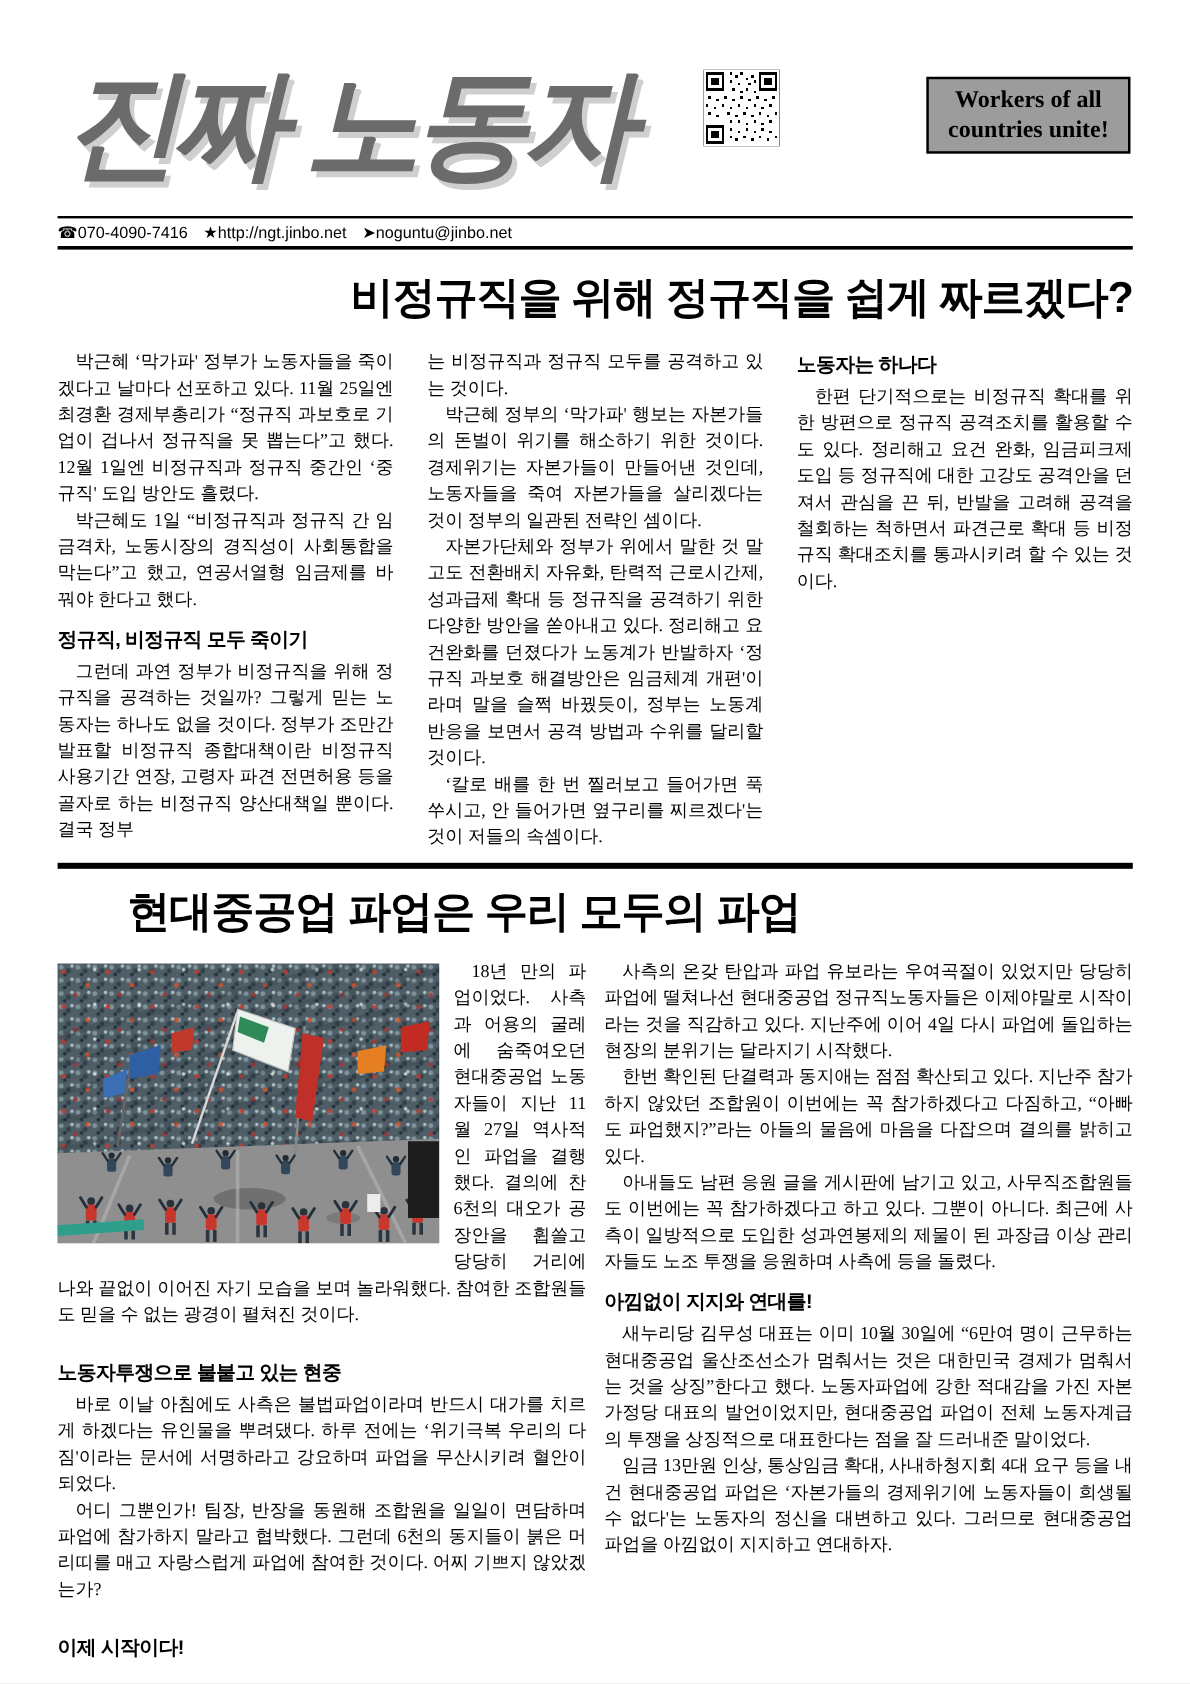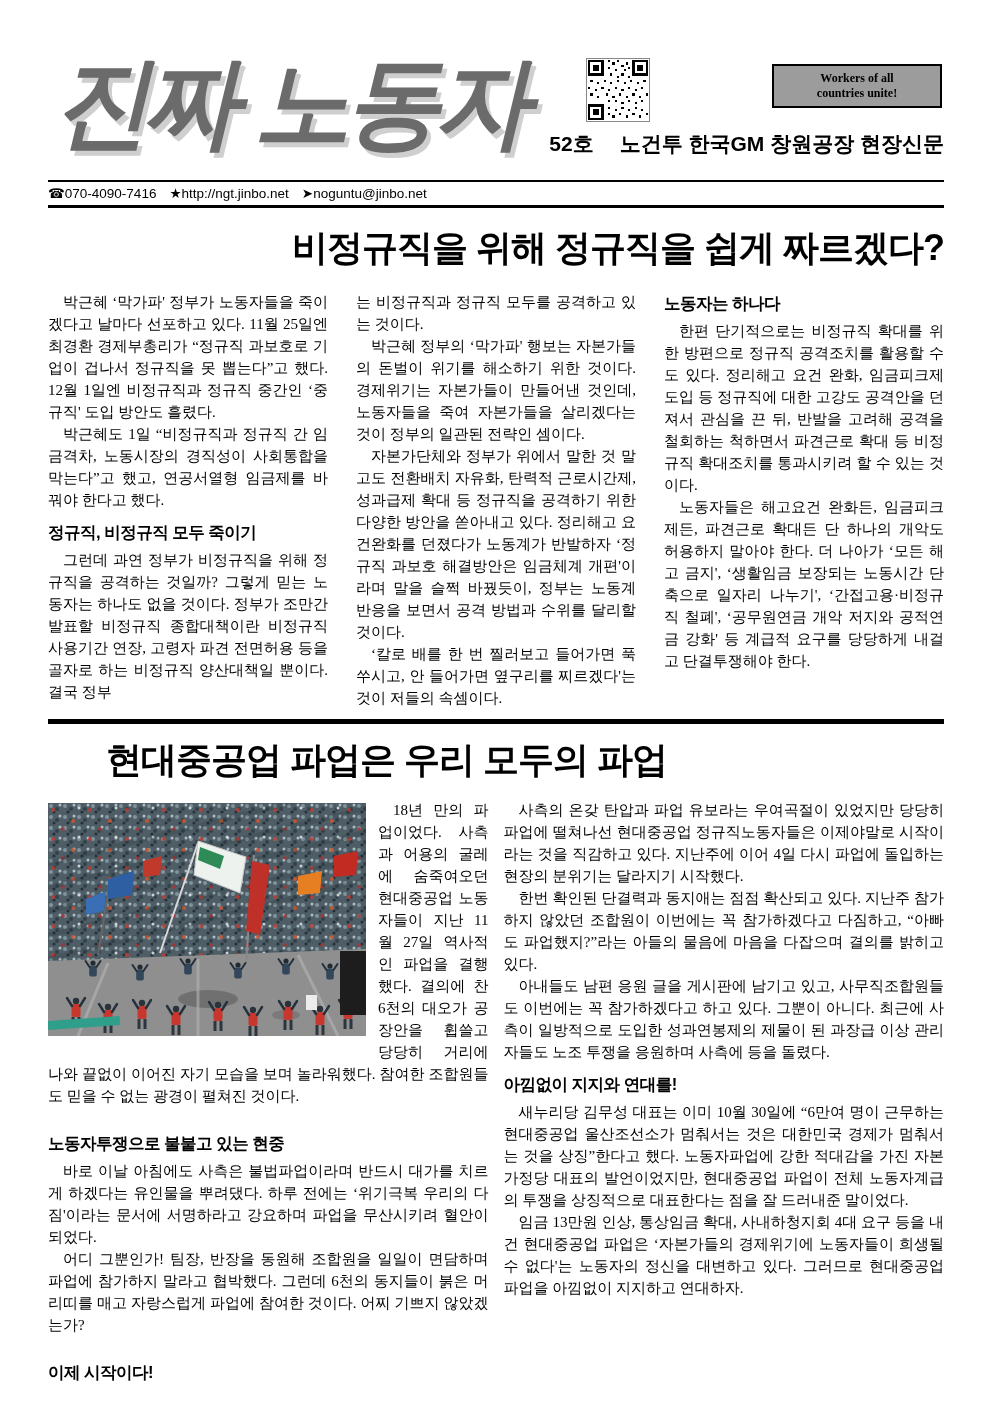--- a/index.html
+++ b/index.html
@@ -23,21 +23,21 @@
     text-shadow: 4px 5px 0 #cfcfcf;
     transform: scaleY(1.04);
     white-space: nowrap;
   }
   .qr { position: absolute; left: 538px; top: 8px; width: 64px; height: 64px; }
   .slogan-box {
     position: absolute; right: 2px; top: 14px;
     width: 170px; padding: 5px 8px;
     background: #9c9c9c; border: 2px solid #000;
     font-family: "Liberation Serif", serif;
-    font-size: 12px; font-weight: 600; text-align: center; line-height: 1.25;
+    font-size: 20px; font-weight: 600; text-align: center; line-height: 1.25;
   }
   .issue-line {
     position: absolute; right: 0; top: 80px;
     font-family: "Liberation Sans", sans-serif;
     font-size: 21px; font-weight: 800; white-space: nowrap;
   }
   .issue-line .issue-no { margin-right: 26px; }
   
   .info-bar {
     margin: 0 48px;
@@ -163,23 +163,20 @@
           <rect x="24" y="26" width="1" height="1"></rect>
           <rect x="27" y="25" width="1" height="1"></rect>
       </g>
     </svg>
 
     <div class="slogan-box">
       <div>Workers of all</div>
       <div>countries unite!</div>
     </div>
 
-    <div class="issue-line">
-      <span class="issue-no">52호</span><span>노건투 한국GM 창원공장 현장신문</span>
-    </div>
   </header>
 
   <div class="info-bar">
     <span>☎070-4090-7416</span>
     <span>★http://ngt.jinbo.net</span>
     <span>➤noguntu@jinbo.net</span>
   </div>
 
   <section class="article">
     <h1 class="headline1">비정규직을 위해 정규직을 쉽게 짜르겠다?</h1>
@@ -192,21 +189,20 @@
       </div>
       <div class="col">
         <p class="body-text cont">는 비정규직과 정규직 모두를 공격하고 있는 것이다.</p>
         <p class="body-text">박근혜 정부의 ‘막가파' 행보는 자본가들의 돈벌이 위기를 해소하기 위한 것이다. 경제위기는 자본가들이 만들어낸 것인데, 노동자들을 죽여 자본가들을 살리겠다는 것이 정부의 일관된 전략인 셈이다.</p>
         <p class="body-text">자본가단체와 정부가 위에서 말한 것 말고도 전환배치 자유화, 탄력적 근로시간제, 성과급제 확대 등 정규직을 공격하기 위한 다양한 방안을 쏟아내고 있다. 정리해고 요건완화를 던졌다가 노동계가 반발하자 ‘정규직 과보호 해결방안은 임금체계 개편'이라며 말을 슬쩍 바꿨듯이, 정부는 노동계 반응을 보면서 공격 방법과 수위를 달리할 것이다.</p>
         <p class="body-text">‘칼로 배를 한 번 찔러보고 들어가면 푹 쑤시고, 안 들어가면 옆구리를 찌르겠다'는 것이 저들의 속셈이다.</p>
       </div>
       <div class="col">
         <h3 class="subhead" style="margin-top:2px">노동자는 하나다</h3>
         <p class="body-text">한편 단기적으로는 비정규직 확대를 위한 방편으로 정규직 공격조치를 활용할 수도 있다. 정리해고 요건 완화, 임금피크제 도입 등 정규직에 대한 고강도 공격안을 던져서 관심을 끈 뒤, 반발을 고려해 공격을 철회하는 척하면서 파견근로 확대 등 비정규직 확대조치를 통과시키려 할 수 있는 것이다.</p>
-        <p class="body-text">노동자들은 해고요건 완화든, 임금피크제든, 파견근로 확대든 단 하나의 개악도 허용하지 말아야 한다. 더 나아가 ‘모든 해고 금지', ‘생활임금 보장되는 노동시간 단축으로 일자리 나누기', ‘간접고용·비정규직 철폐', ‘공무원연금 개악 저지와 공적연금 강화' 등 계급적 요구를 당당하게 내걸고 단결투쟁해야 한다.</p>
       </div>
     </div>
   </section>
 
   <div class="rule"></div>
 
   <section class="article">
     <h1 class="headline2">현대중공업 파업은 우리 모두의 파업</h1>
     <div class="cols2">
       <div class="col">

